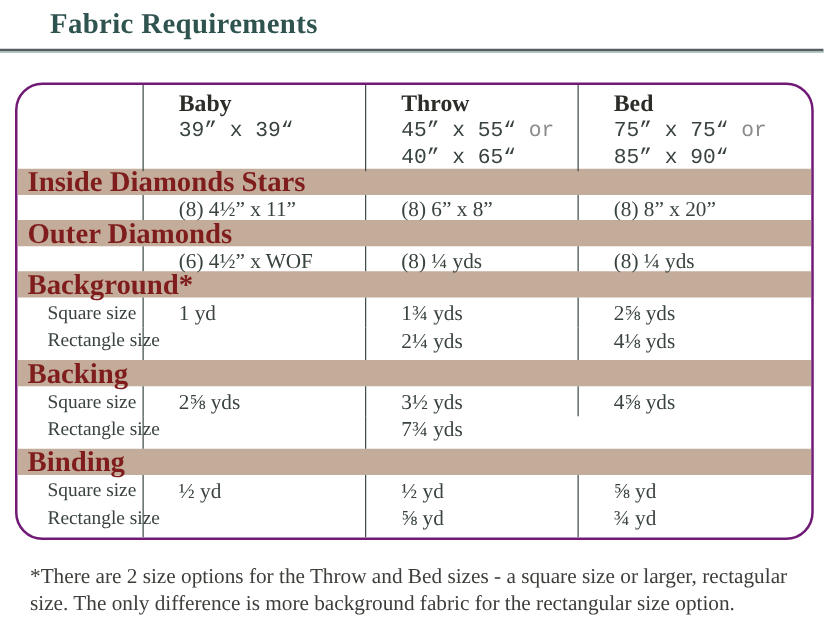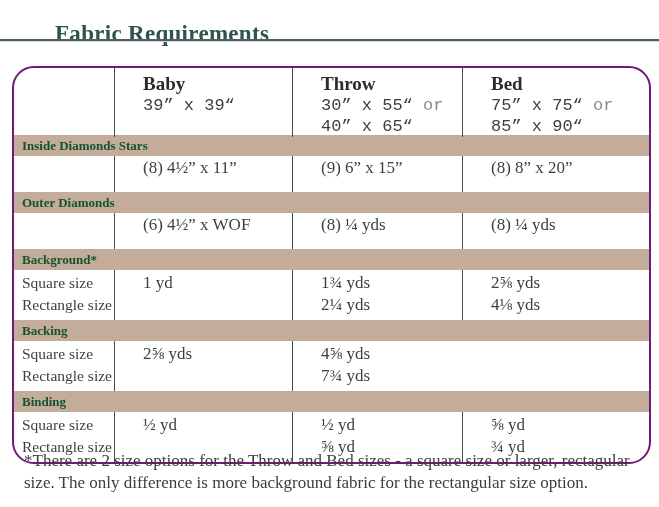--- a/index.html
+++ b/index.html
@@ -1,45 +1,45 @@
 <!DOCTYPE html>
 <html><head>
 <meta charset="utf-8">
 <style>
   html,body{margin:0;padding:0;background:#ffffff;}
   .page{
     position:relative;width:659px;height:507px;background:#ffffff;overflow:hidden;
     font-family:"Liberation Serif", serif;color:#39433d;
   }
   .title{
-    position:absolute;left:40px;top:6px;margin:15px;
+    position:absolute;left:40px;top:6px;margin:0;
     font-size:23px;font-weight:bold;color:#2f5450;letter-spacing:.3px;
   }
   .rule{
     position:absolute;left:0;top:39px;width:659px;height:2px;
     background:#565d5f;border-bottom:1px solid #c4ddd9;
   }
   .tbl{
     position:absolute;left:12px;top:66px;width:635px;
     border:2px solid #701a75;border-radius:22px;background:#fff;overflow:hidden;
   }
   .trow{display:grid;grid-template-columns:100px 178px 170px 1fr;}
   .trow .c{border-left:1.5px solid #41504b;box-sizing:border-box;}
   .trow .c:first-child{border-left:none;}
   .hrow{height:67px;}
   .hname{font-size:19px;font-weight:bold;color:#2c2c28;padding:5px 0 0 28px;line-height:22px;}
   .hdim{font-size:17px;color:#39433d;padding-left:28px;line-height:21px;white-space:nowrap;font-family:Liberation Mono, monospace;}
   .or{color:#8b8b89;}
   .band{
     background:#c4ac9b;height:21px;line-height:21px;
-    font-size:13px;font-weight:bold;color:#14532d;padding-left:8px;
+    font-size:23px;font-weight:bold;color:#7f1d1d;padding-left:8px;
   }
   .vcell{font-size:17px;color:#39433d;padding-left:28px;line-height:22px;white-space:nowrap;}
-  .lcell{font-size:15.5px;color:#39433d;padding-left:8px;line-height:22px;white-space:nowrap;}
-  .single .c{line-height:23px;height:36px;}
+  .lcell{font-size:15.5px;color:#39433d;padding-left:24px;line-height:22px;white-space:nowrap;}
+  .single .c{line-height:23px;height:20px;}
   .gfirst .c{padding-top:2px;}
   .glast .c{padding-bottom:4px;font-family:Liberation Serif, serif;}
   .footnote{
     position:absolute;left:12px;top:438px;width:625px;margin:12px;
     font-size:17px;line-height:21.5px;color:#3d3d3a;
   }
 </style>
 </head>
 <body>
 
@@ -49,35 +49,35 @@
 
   <div class="tbl" id="fabric-table">
     <div class="trow hrow" id="header-row">
       <div class="c"></div>
     <div class="c">
           <div class="hname">Baby</div>
           <div class="hdim"><span>39” x 39“</span></div>
         </div>
         <div class="c">
           <div class="hname">Throw</div>
-          <div class="hdim"><span>30” x 55“</span> <span class="or">or</span></div>
+          <div class="hdim"><span>45” x 55“</span> <span class="or">or</span></div>
           <div class="hdim">40” x 65“</div>
         </div>
         <div class="c">
           <div class="hname">Bed</div>
           <div class="hdim"><span>75” x 75“</span> <span class="or">or</span></div>
           <div class="hdim">85” x 90“</div>
         </div>
       </div>
 
   <div class="band">Inside Diamonds Stars</div>
       <div class="trow single">
         <div class="c lcell"></div>
         <div class="c vcell">(8) 4½” x 11”</div>
-        <div class="c vcell">(9) 6” x 15”</div>
+        <div class="c vcell">(8) 6” x 8”</div>
         <div class="c vcell">(8) 8” x 20”</div>
       </div>
       <div class="band">Outer Diamonds</div>
       <div class="trow single">
         <div class="c lcell"></div>
         <div class="c vcell">(6) 4½” x WOF</div>
         <div class="c vcell">(8) ¼ yds</div>
         <div class="c vcell">(8) ¼ yds</div>
       </div>
       <div class="band">Background*</div>
@@ -90,20 +90,21 @@
       <div class="trow glast">
         <div class="c lcell">Rectangle size</div>
         <div class="c vcell"></div>
         <div class="c vcell">2¼ yds</div>
         <div class="c vcell">4⅛ yds</div>
       </div>
       <div class="band">Backing</div>
       <div class="trow gfirst">
         <div class="c lcell">Square size</div>
         <div class="c vcell">2⅝ yds</div>
+        <div class="c vcell">3½ yds</div>
         <div class="c vcell">4⅝ yds</div>
       </div>
       <div class="trow glast">
         <div class="c lcell">Rectangle size</div>
         <div class="c vcell"></div>
         <div class="c vcell">7¾ yds</div>
       </div>
       <div class="band">Binding</div>
       <div class="trow gfirst">
         <div class="c lcell">Square size</div>

